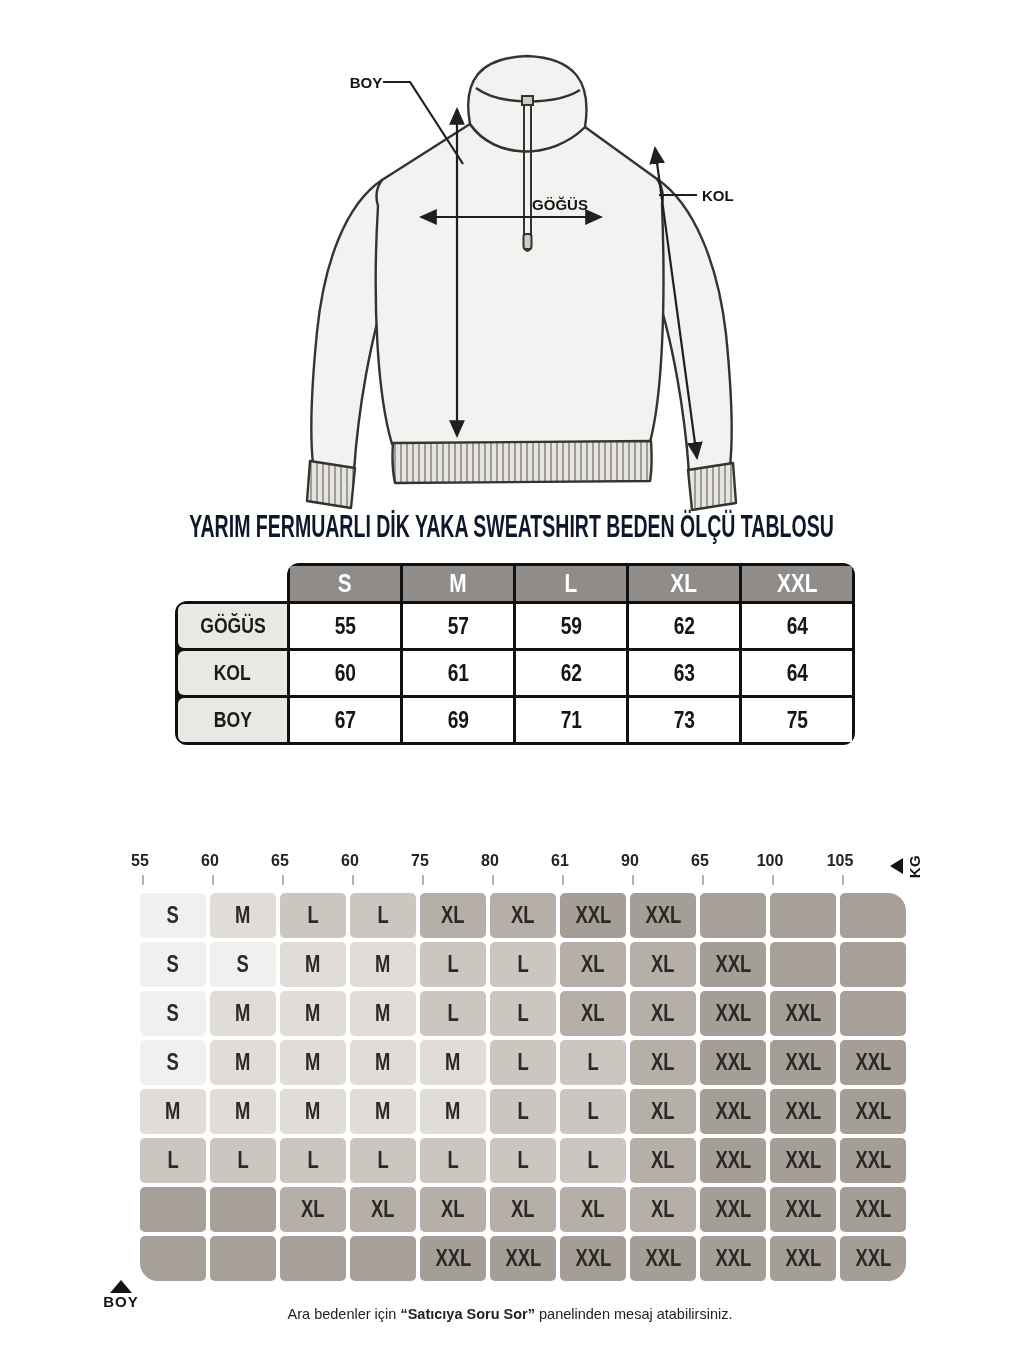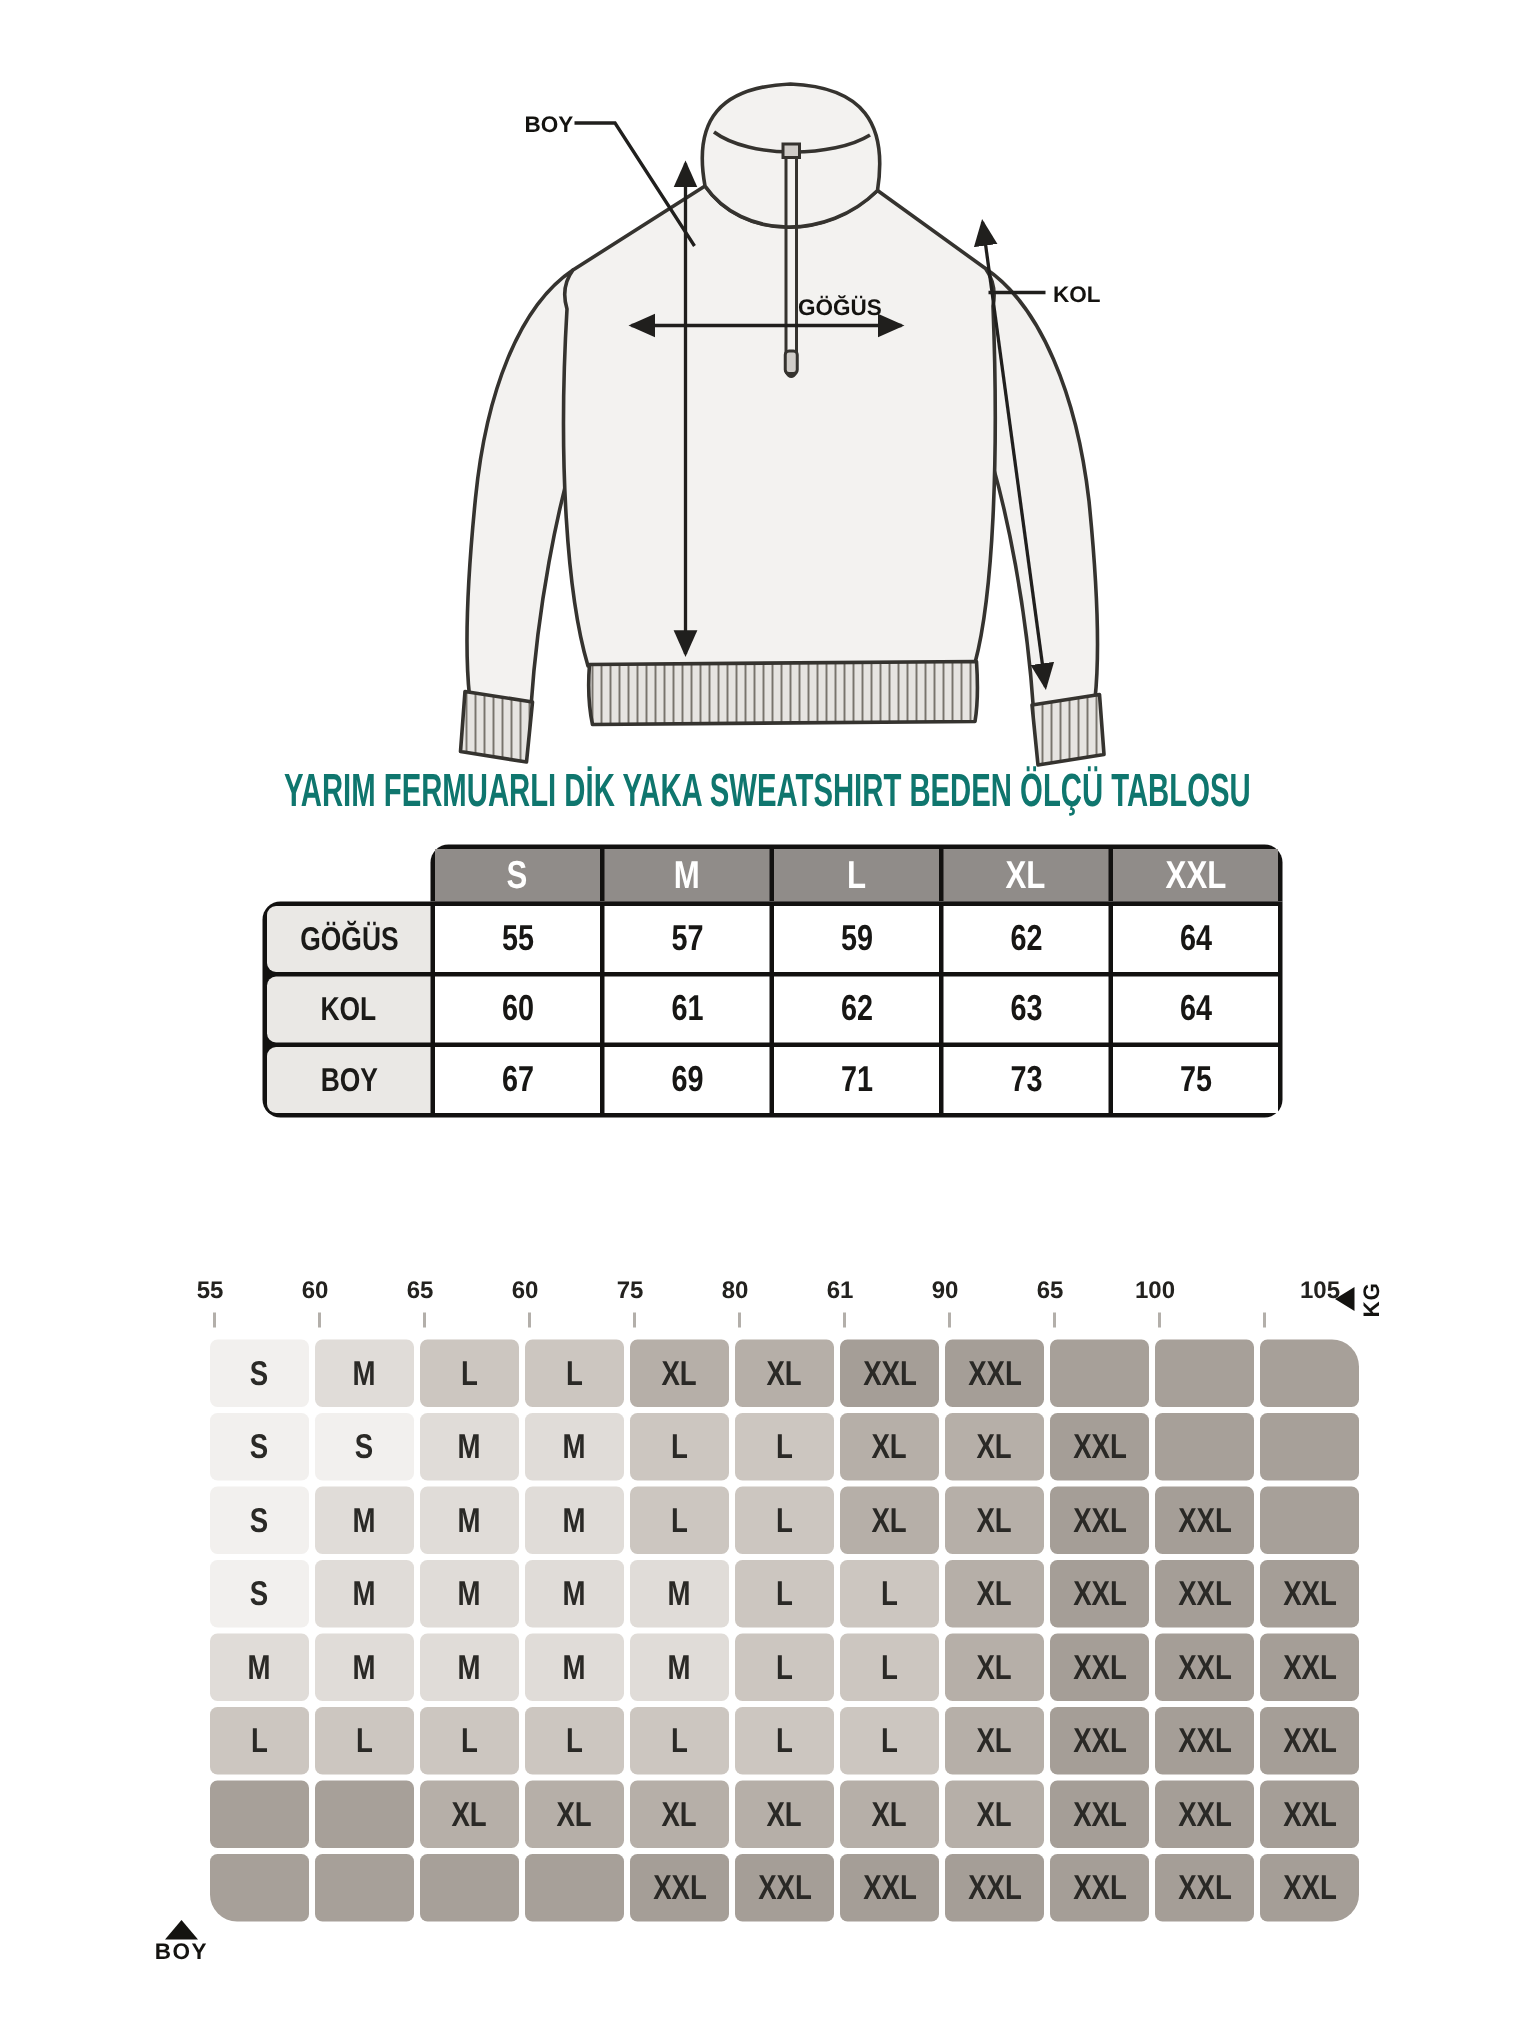--- a/index.html
+++ b/index.html
@@ -2,21 +2,21 @@
 <html><head>
 <meta charset="utf-8">
 <style>
   html,body{margin:0;padding:0;background:#ffffff;}
   .page{position:relative;width:1020px;height:1360px;background:#fff;overflow:hidden;
         font-family:"Liberation Sans",sans-serif;color:#1b1a18;}
   .abs{position:absolute;}
 
   
   .big-title{position:absolute;left:0;width:1020px;text-align:center;font-weight:bold;
-             font-size:31px;color:#0f766e;white-space:nowrap;}
+             font-size:31px;color:#0f172a;white-space:nowrap;}
   .cond{display:inline-block;transform:scaleX(0.63);transform-origin:center;letter-spacing:0px;}
   .cond2{display:inline-block;transform:scaleX(0.8);transform-origin:center;}
 
   
   .st-header{position:absolute;left:287px;top:563px;width:568px;display:grid;
              grid-template-columns:repeat(5,110px);gap:3px;padding:3px 3px 0 3px;
              background:#121110;border-radius:12px 12px 0 0;box-sizing:border-box;}
   .st-hcell{height:35px;display:flex;align-items:center;justify-content:center;
             color:#ffffff;font-weight:bold;font-size:26px;}
   .st-body{position:absolute;left:175px;top:601px;width:680px;display:grid;
@@ -201,21 +201,21 @@
       <div class="kg-label" style="left: 350px;">80</div>
       <div class="kg-tick" style="left: 352px;"></div>
       <div class="kg-label" style="left: 420px;">61</div>
       <div class="kg-tick" style="left: 422px;"></div>
       <div class="kg-label" style="left: 490px;">90</div>
       <div class="kg-tick" style="left: 492px;"></div>
       <div class="kg-label" style="left: 560px;">65</div>
       <div class="kg-tick" style="left: 562px;"></div>
       <div class="kg-label" style="left: 630px;">100</div>
       <div class="kg-tick" style="left: 632px;"></div>
-      <div class="kg-label" style="left: 740px;">105</div>
+      <div class="kg-label" style="left: 700px;">105</div>
       <div class="kg-tick" style="left: 702px;"></div>
     </div>
   <div class="kg-corner">
     <span class="kg-arrow"></span>
     <span class="kg-text">KG</span>
   </div>
 
   <div class="boy-corner">
     <div class="tri"></div>
     <div class="txt">BOY</div>
@@ -481,14 +481,17 @@
         <span class="cond2">XXL</span>
       </div>
       <div class="hm-cell" style="background: rgb(165, 158, 151);">
         <span class="cond2">XXL</span>
       </div>
       <div class="hm-cell c-br" style="background: rgb(165, 158, 151);">
         <span class="cond2">XXL</span>
       </div>
     </div>
 
+  <div class="note">
+    <span>Ara bedenler için </span><b>“Satıcıya Soru Sor”</b><span> panelinden mesaj atabilirsiniz.</span>
+  </div>
 
 </div>
 
 </body></html>

